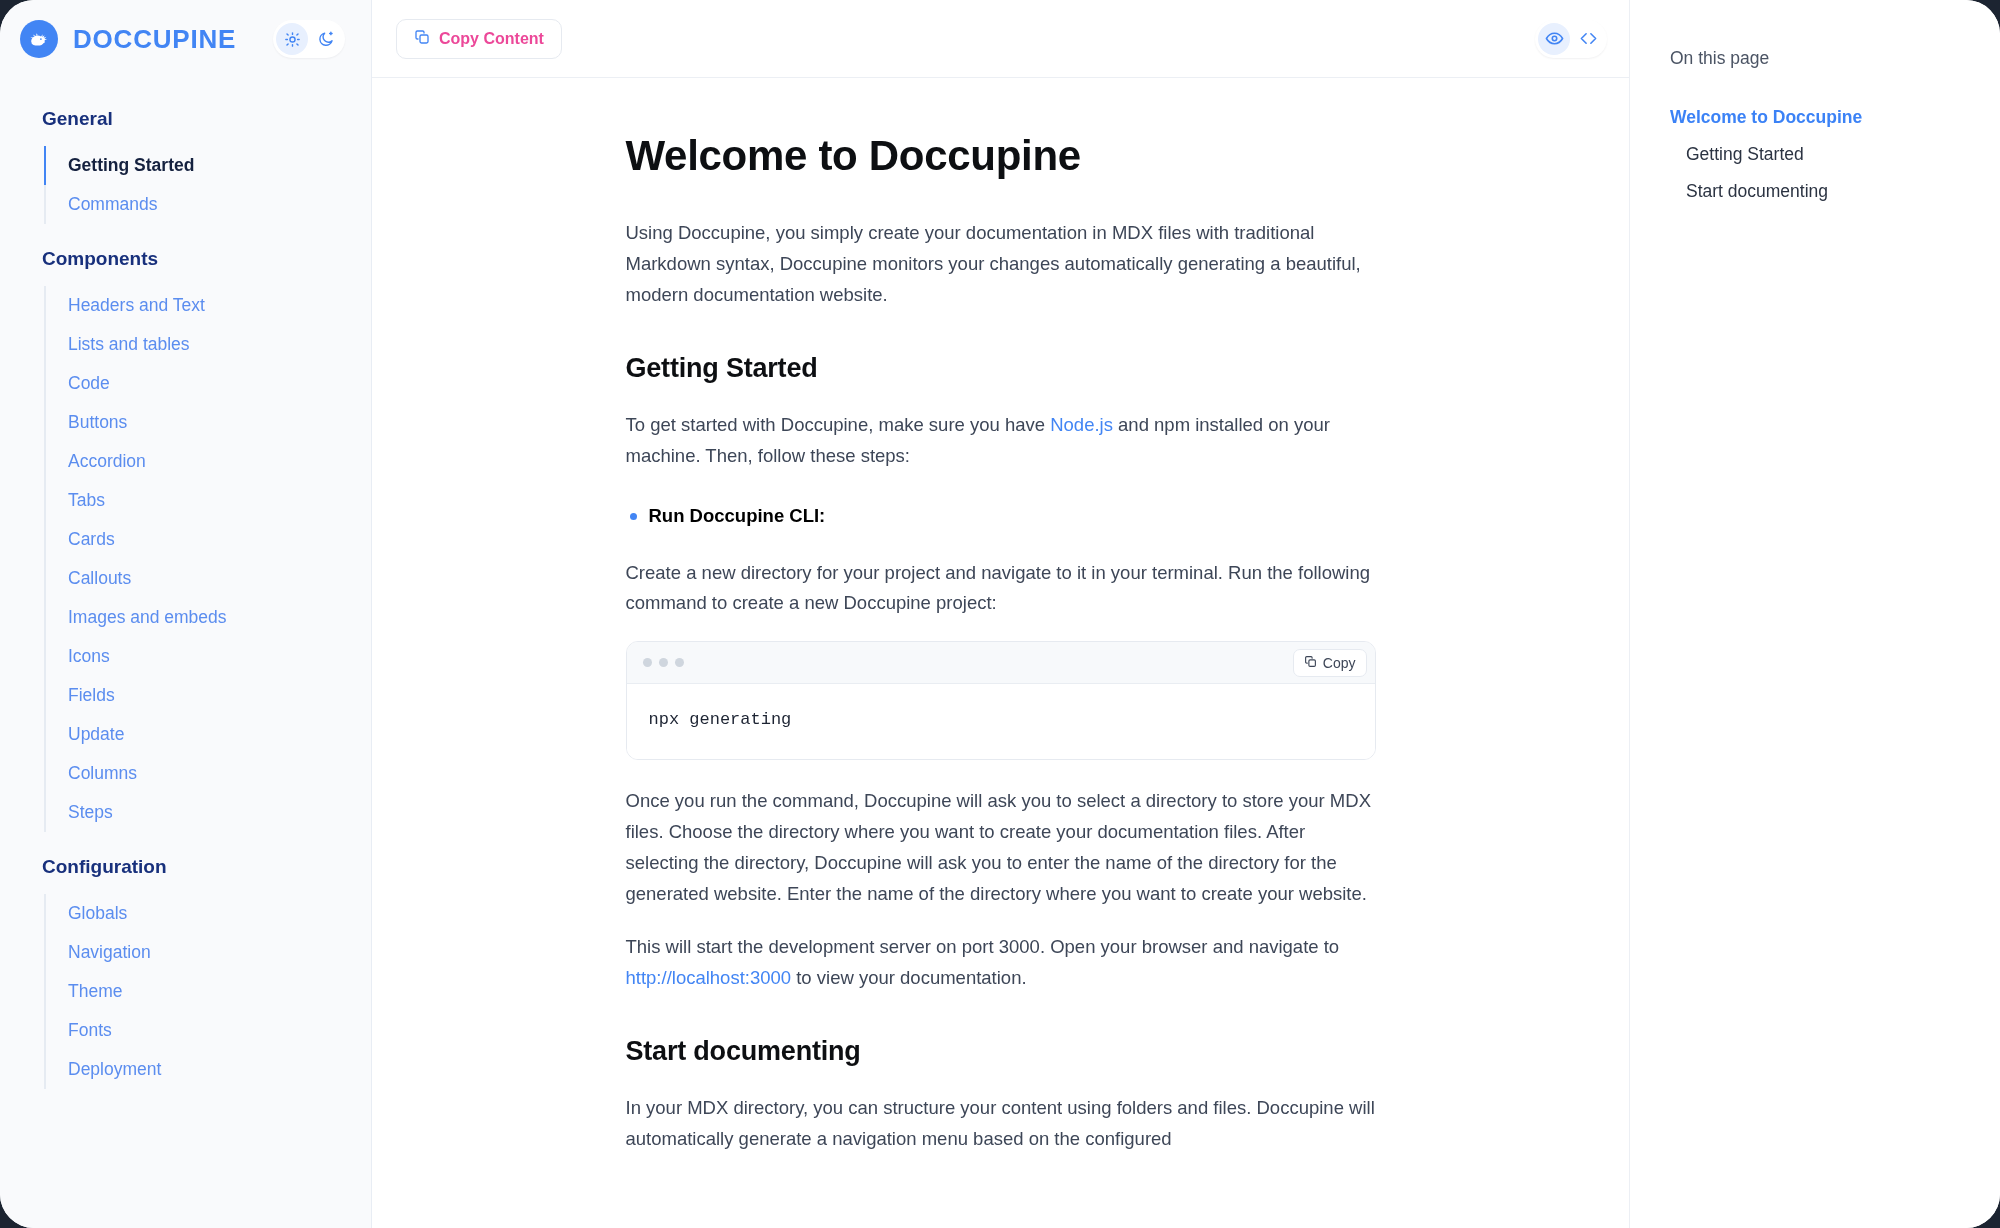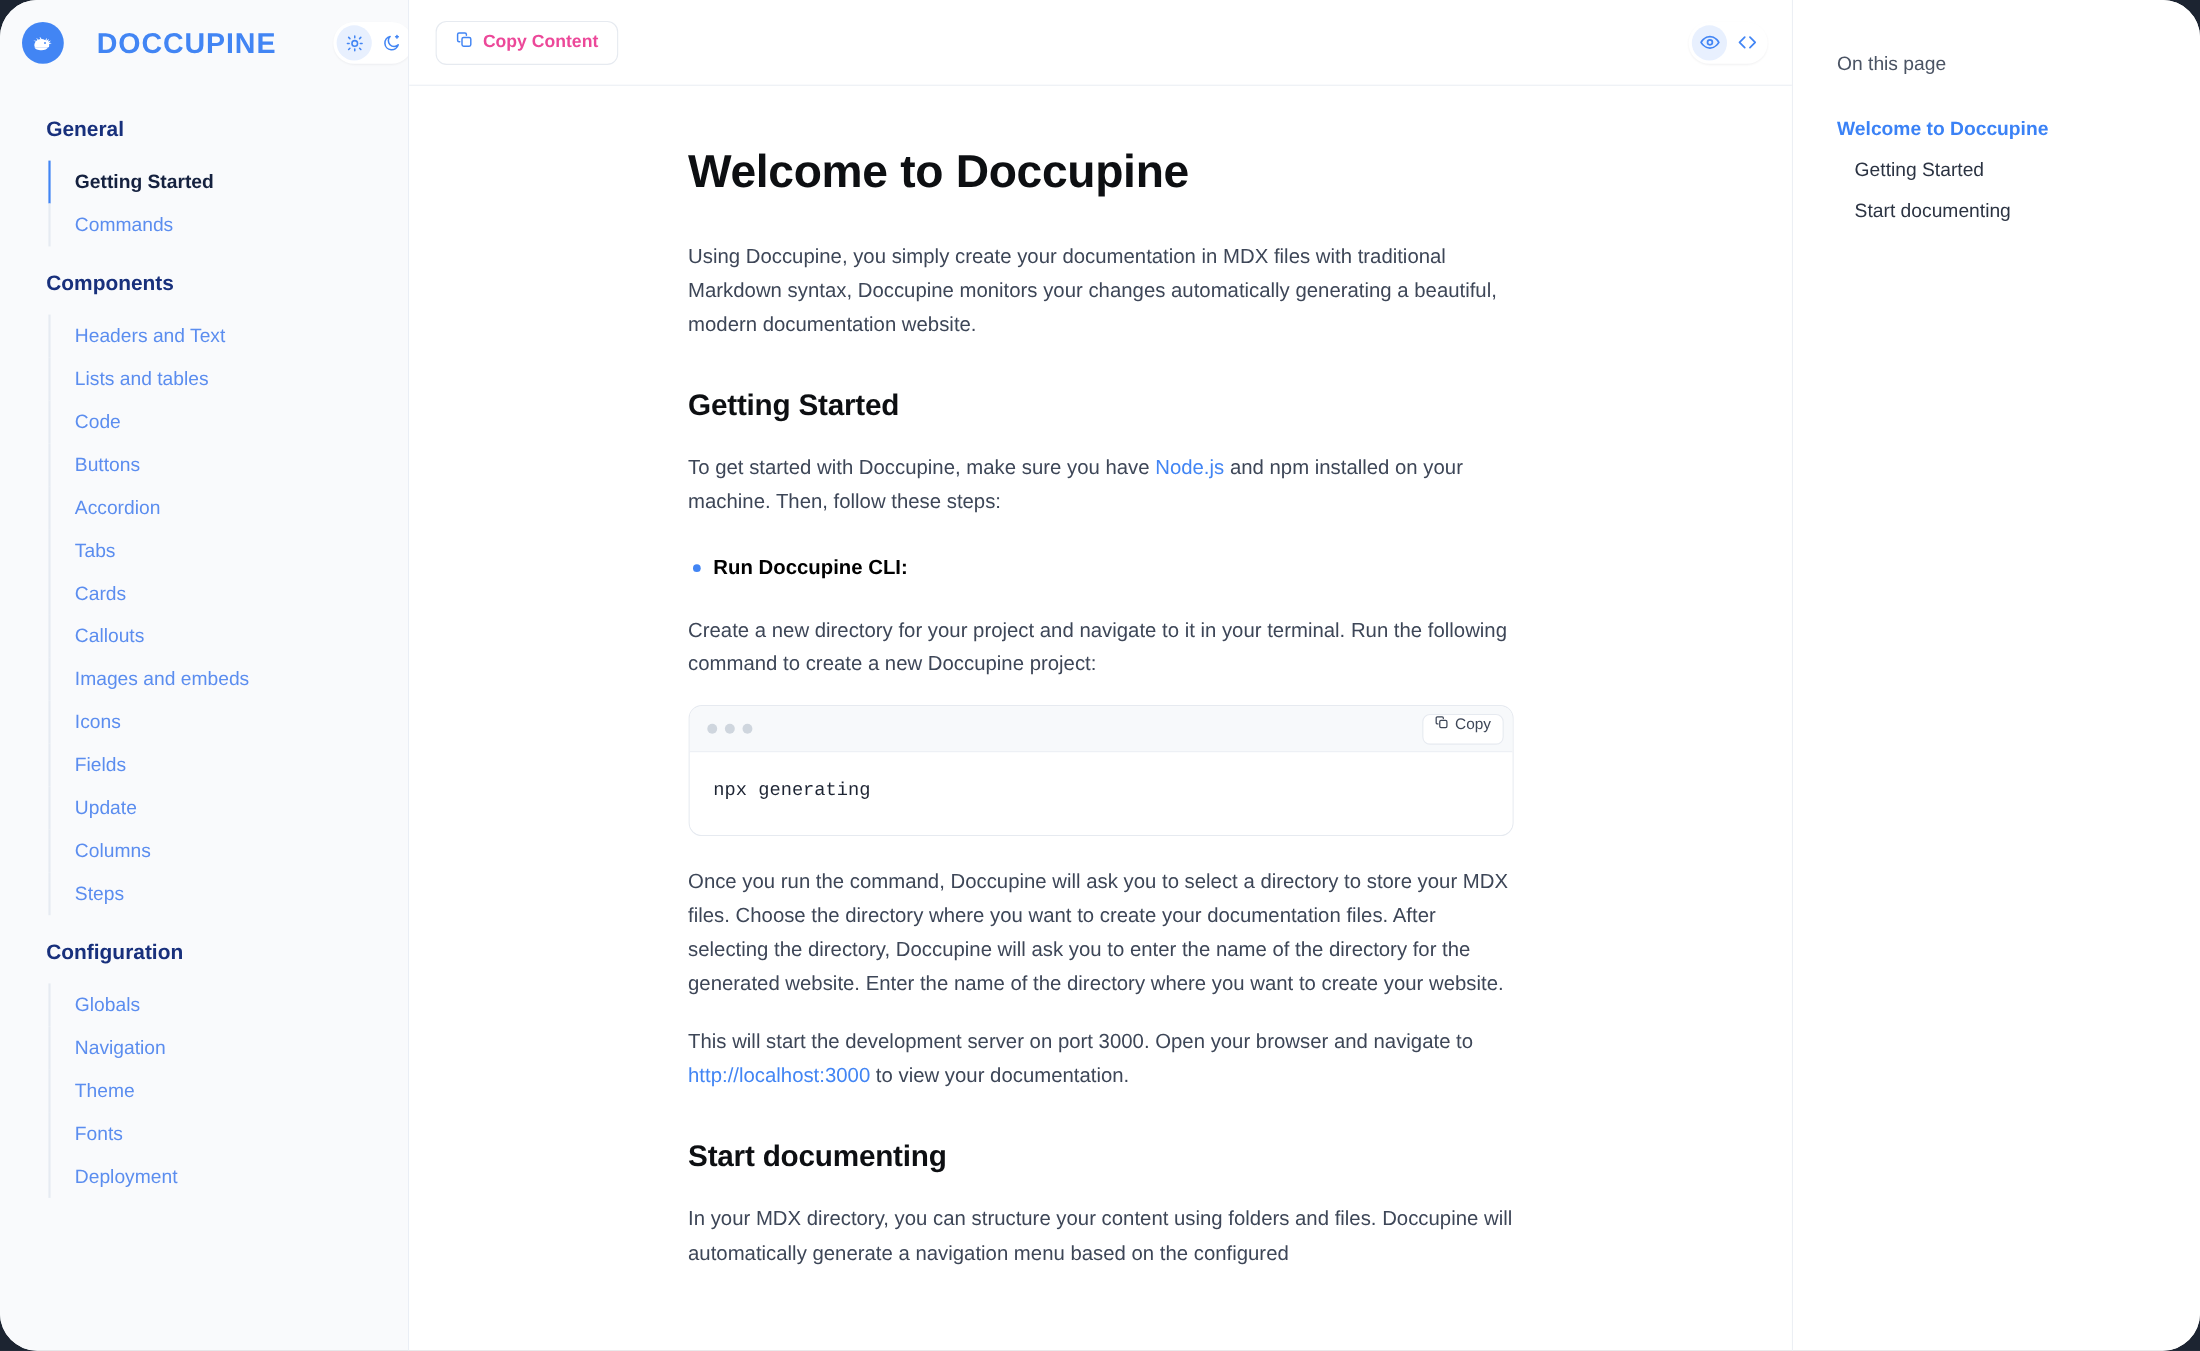--- a/index.html
+++ b/index.html
@@ -31,21 +31,21 @@
     background: #f9fafc;
     border-right: 1px solid #e8edf4;
     padding: 0;
     overflow: hidden;
   }
   .brand-row {
     height: 78px;
     display: flex;
     align-items: center;
     padding: 0 0 0 20px;
-    gap: 30px;
+    gap: 15px;
   }
   .logo-badge {
     width: 38px; height: 38px;
     border-radius: 50%;
     background: #4285f4;
     display: flex; align-items: center; justify-content: center;
     flex: 0 0 38px;
   }
   .logo-badge svg { display: block; }
   .brand-name {
@@ -219,20 +219,21 @@
     border-bottom: 1px solid #e9edf2;
     display: flex;
     align-items: center;
     justify-content: space-between;
     padding: 0 8px 0 16px;
   }
   .dots { display: flex; gap: 7px; }
   .dot { width: 9px; height: 9px; border-radius: 50%; background: #cfd6de; }
   .code-copy-btn {
     display: inline-flex;
+    align-items: center;
     gap: 6px;
     height: 28px;
     padding: 0 10px;
     background: #fff;
     border: 1px solid #e6eaf0;
     border-radius: 7px;
     font-size: 14px;
     color: #3d4657;
     font-family: "Liberation Sans", sans-serif;
     cursor: pointer;

